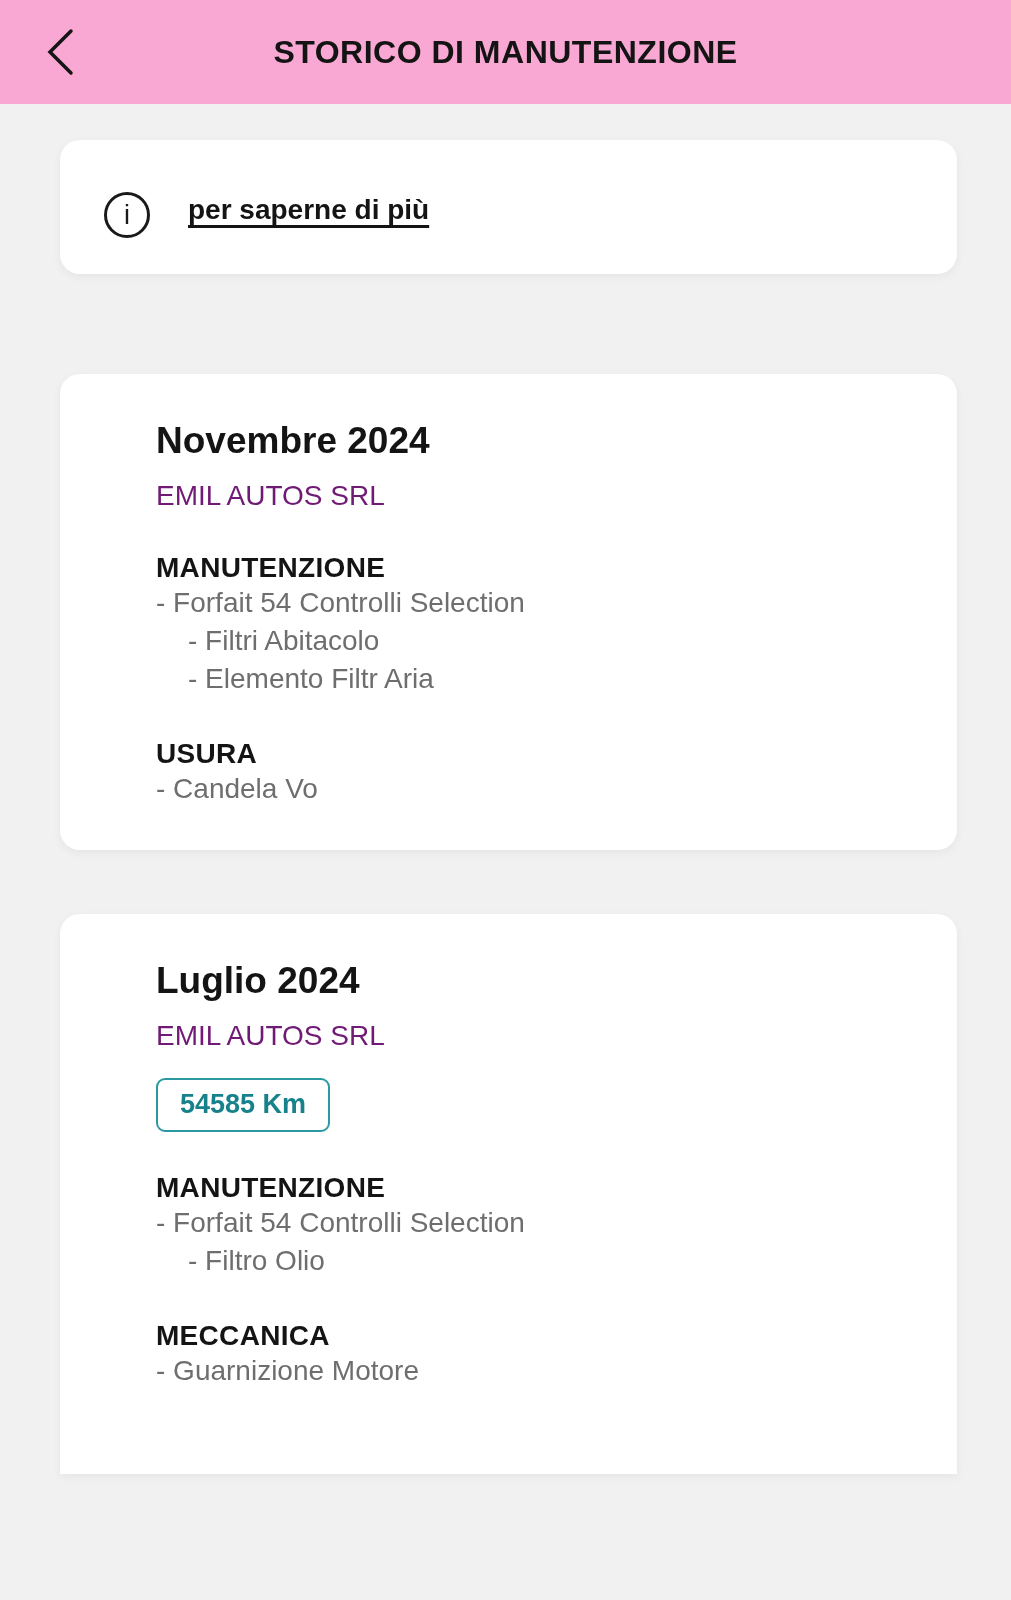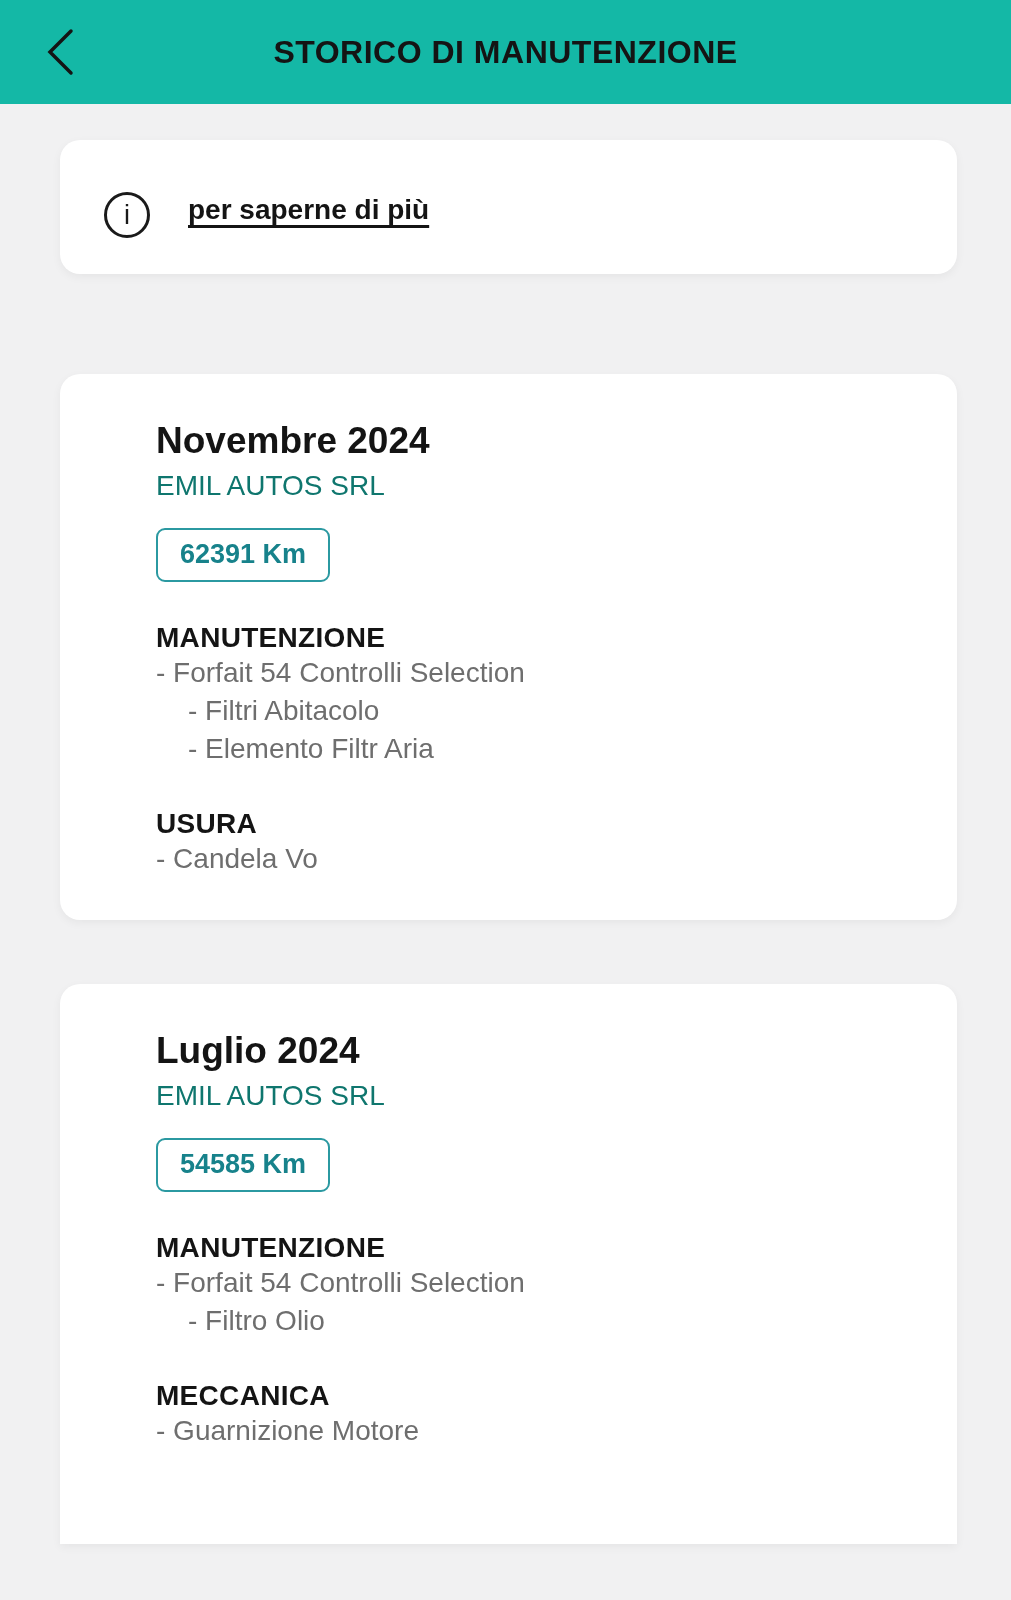--- a/index.html
+++ b/index.html
@@ -9,21 +9,21 @@
     height: 1600px;
     background: #f1f1f2;
     font-family: "Liberation Sans", "DejaVu Sans", sans-serif;
     overflow: hidden;
     color: #141414;
   }
 
   
   .app-header {
     height: 104px;
-    background: #14b8a6;
+    background: #f9a8d4;
     position: relative;
     display: flex;
     align-items: center;
     justify-content: center;
   }
   .back-btn {
     position: absolute;
     left: 38px;
     top: 50%;
     transform: translateY(-50%);
@@ -103,23 +103,23 @@
     border-bottom-right-radius: 0;
   }
   .record-month {
     margin: 0;
     font-size: 37px;
     line-height: 42px;
     font-weight: 800;
     color: #141414;
   }
   .dealer-name {
-    margin-top: 8px;
+    margin-top: 18px;
     font-size: 28px;
-    color: #0f766e;
+    color: #701a75;
   }
   .km-badge {
     display: inline-block;
     margin-top: 26px;
     padding: 9px 22px 10px;
     border: 2.5px solid #2b99a1;
     border-radius: 9px;
     font-size: 27px;
     font-weight: 700;
     color: #17828b;
@@ -156,21 +156,20 @@
   <section class="card info-card">
     <span class="info-icon">i</span>
     <div>
       <a class="learn-more">per saperne di più</a>
     </div>
   </section>
 
   <section class="card record-card">
     <h2 class="record-month">Novembre 2024</h2>
     <div class="dealer-name">EMIL AUTOS SRL</div>
-    <span class="km-badge">62391 Km</span>
 
     <h3 class="section-title">MANUTENZIONE</h3>
     <div class="section-item">- Forfait 54 Controlli Selection</div>
     <div class="section-item">- Filtri Abitacolo</div>
     <div class="section-item">- Elemento Filtr Aria</div>
 
     <h3 class="section-title">USURA</h3>
     <div class="section-item">- Candela Vo</div>
   </section>
 

